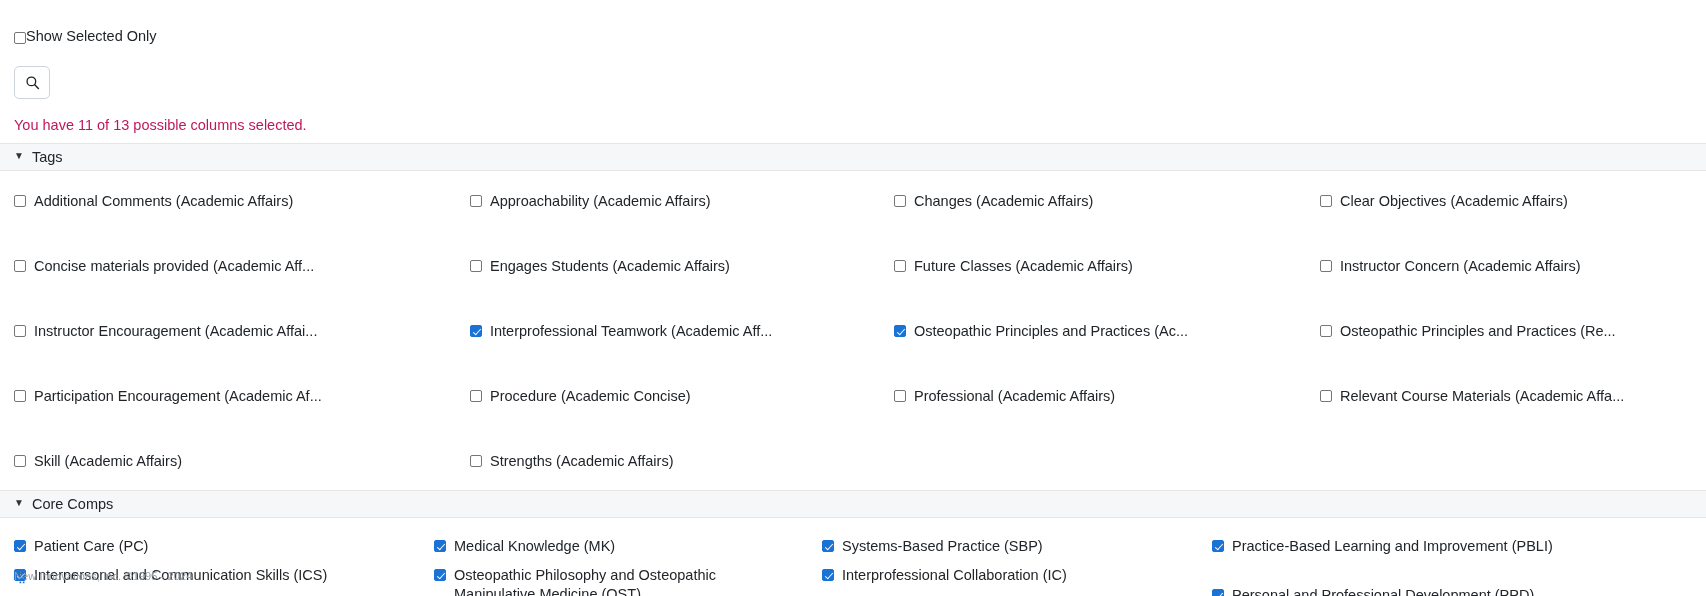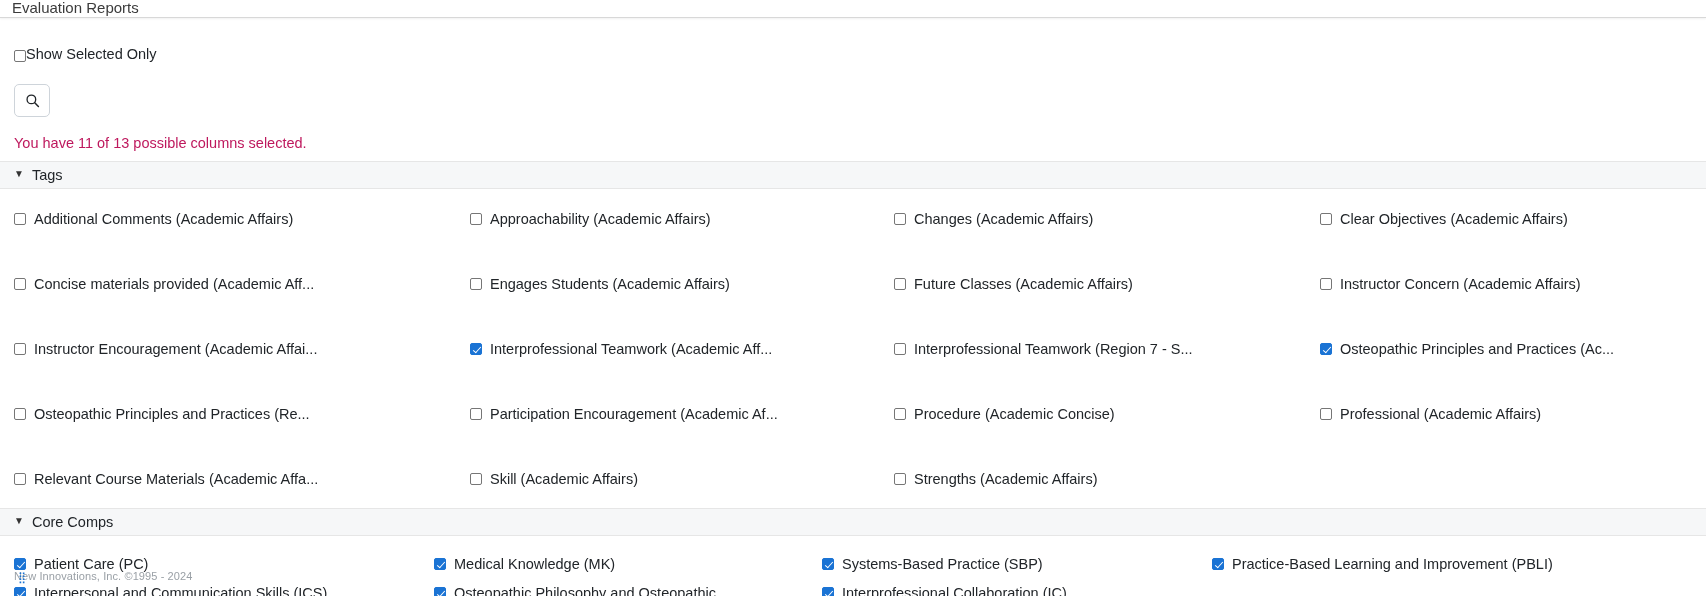--- a/index.html
+++ b/index.html
@@ -159,23 +159,20 @@
     bottom: -2px;
     color: #1a73d4;
     font-size: 11px;
   }
 </style>
 </head>
 <body>
 
 <div class="page">
 
-  <div class="topbar">
-    <span class="topbar-title">Evaluation Reports</span>
-  </div>
 
   <div class="content">
 
     <div class="header-row">
       <label class="show-selected">
         <input type="checkbox" class="cb" style="">
         <span>Show Selected Only</span>
       </label>
     </div>
 
@@ -232,24 +229,20 @@
 
       <label class="opt">
           <input type="checkbox" class="cb" style="">
           <span class="lbl">Instructor Encouragement (Academic Affai...</span>
         </label>
       <label class="opt">
           <input type="checkbox" class="cb" checked="" style="">
           <span class="lbl">Interprofessional Teamwork (Academic Aff...</span>
         </label>
       <label class="opt">
-          <input type="checkbox" class="cb" style="">
-          <span class="lbl">Interprofessional Teamwork (Region 7 - S...</span>
-        </label>
-      <label class="opt">
           <input type="checkbox" class="cb" checked="" style="">
           <span class="lbl">Osteopathic Principles and Practices (Ac...</span>
         </label>
 
       <label class="opt">
           <input type="checkbox" class="cb" style="">
           <span class="lbl">Osteopathic Principles and Practices (Re...</span>
         </label>
       <label class="opt">
           <input type="checkbox" class="cb" style="">

